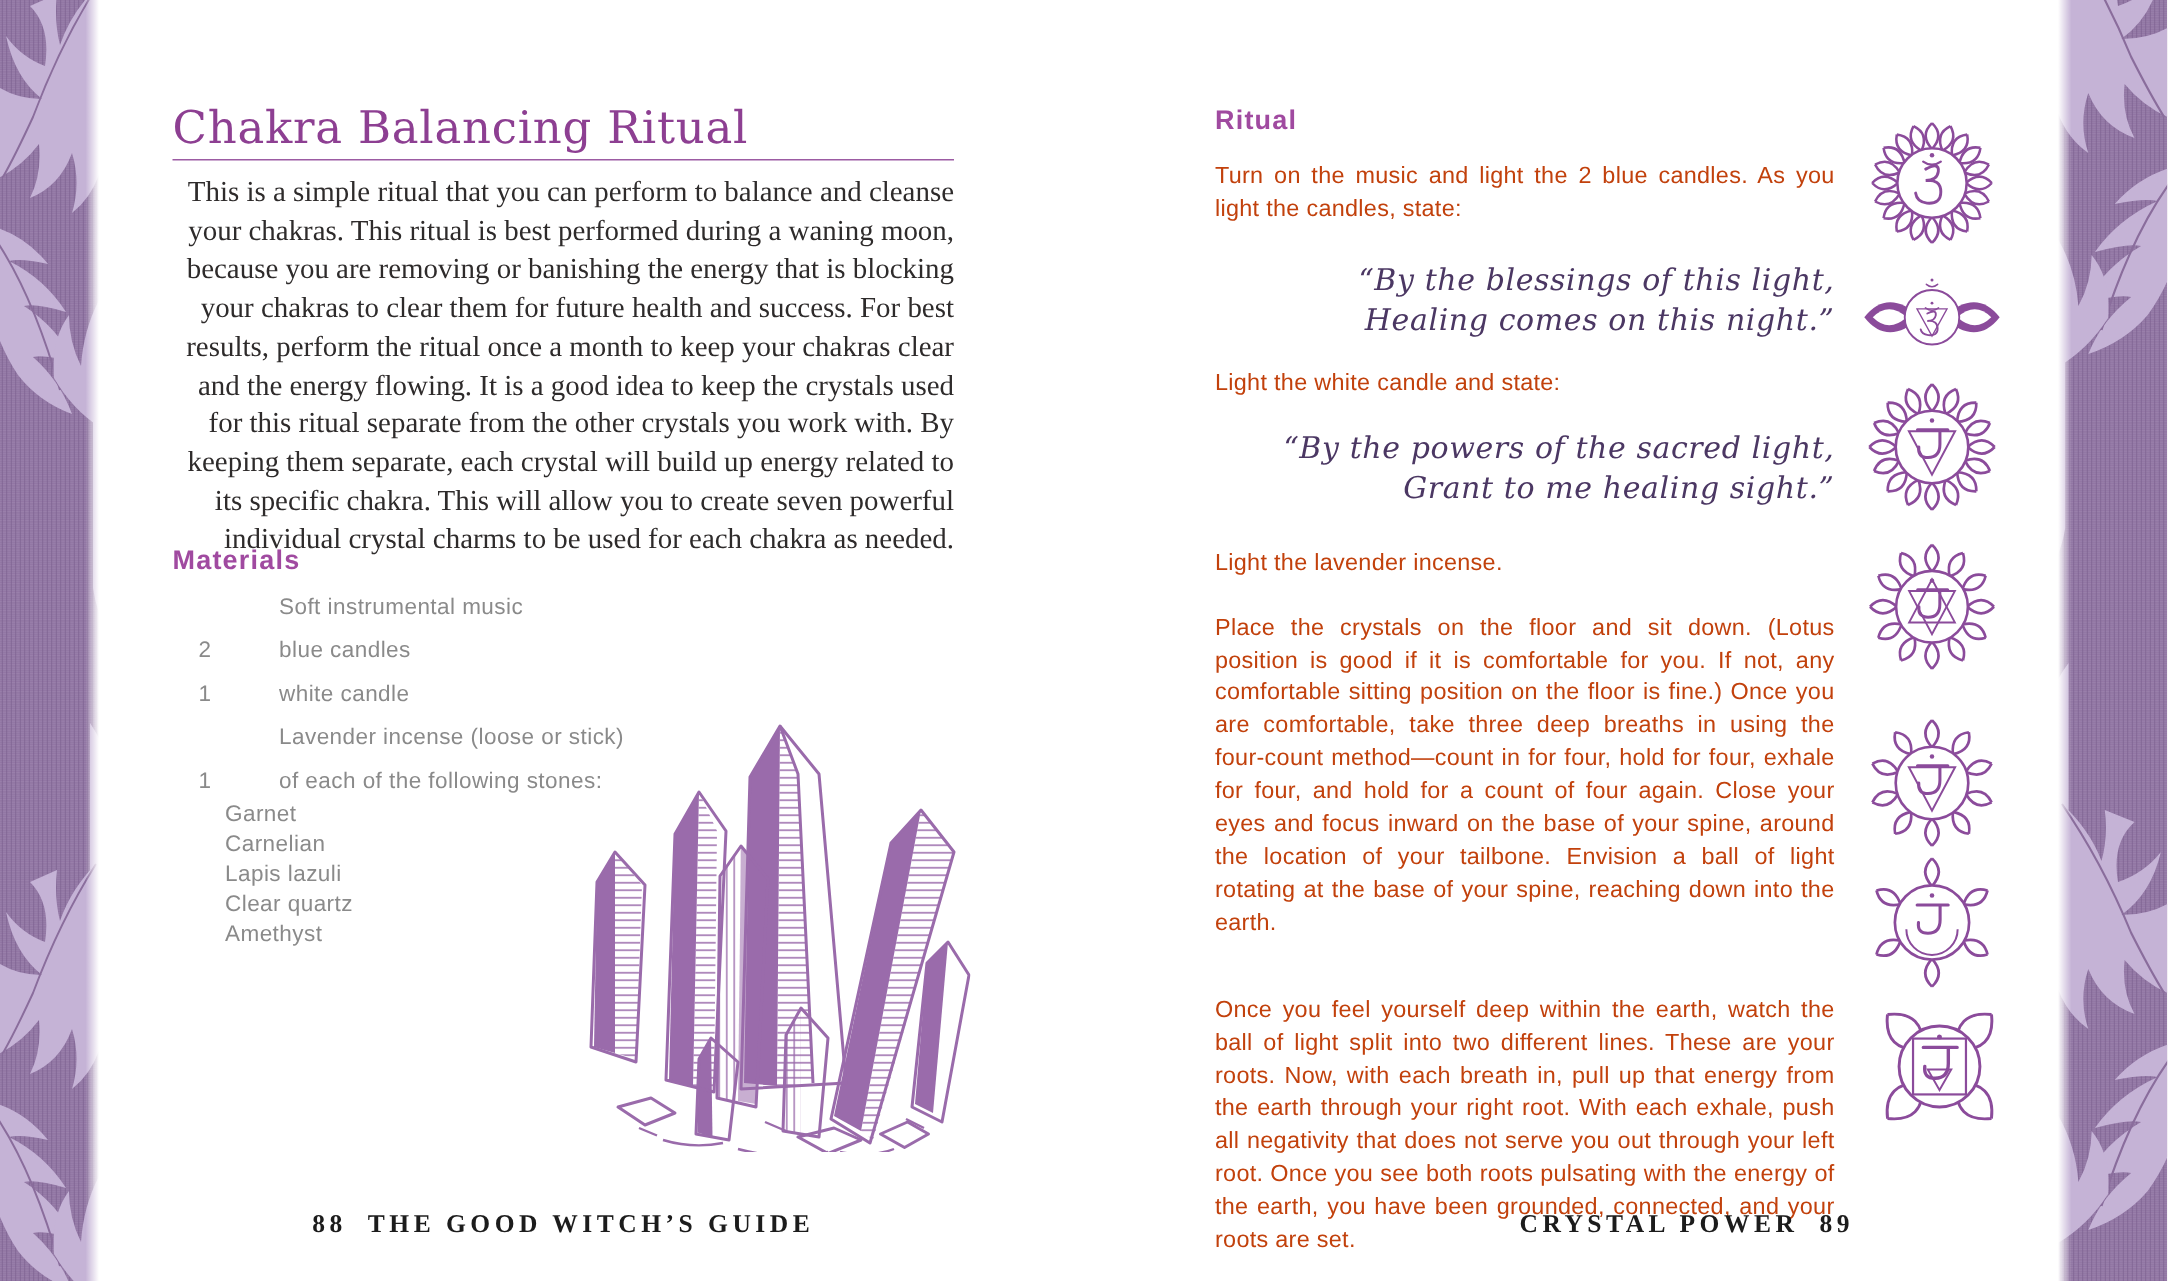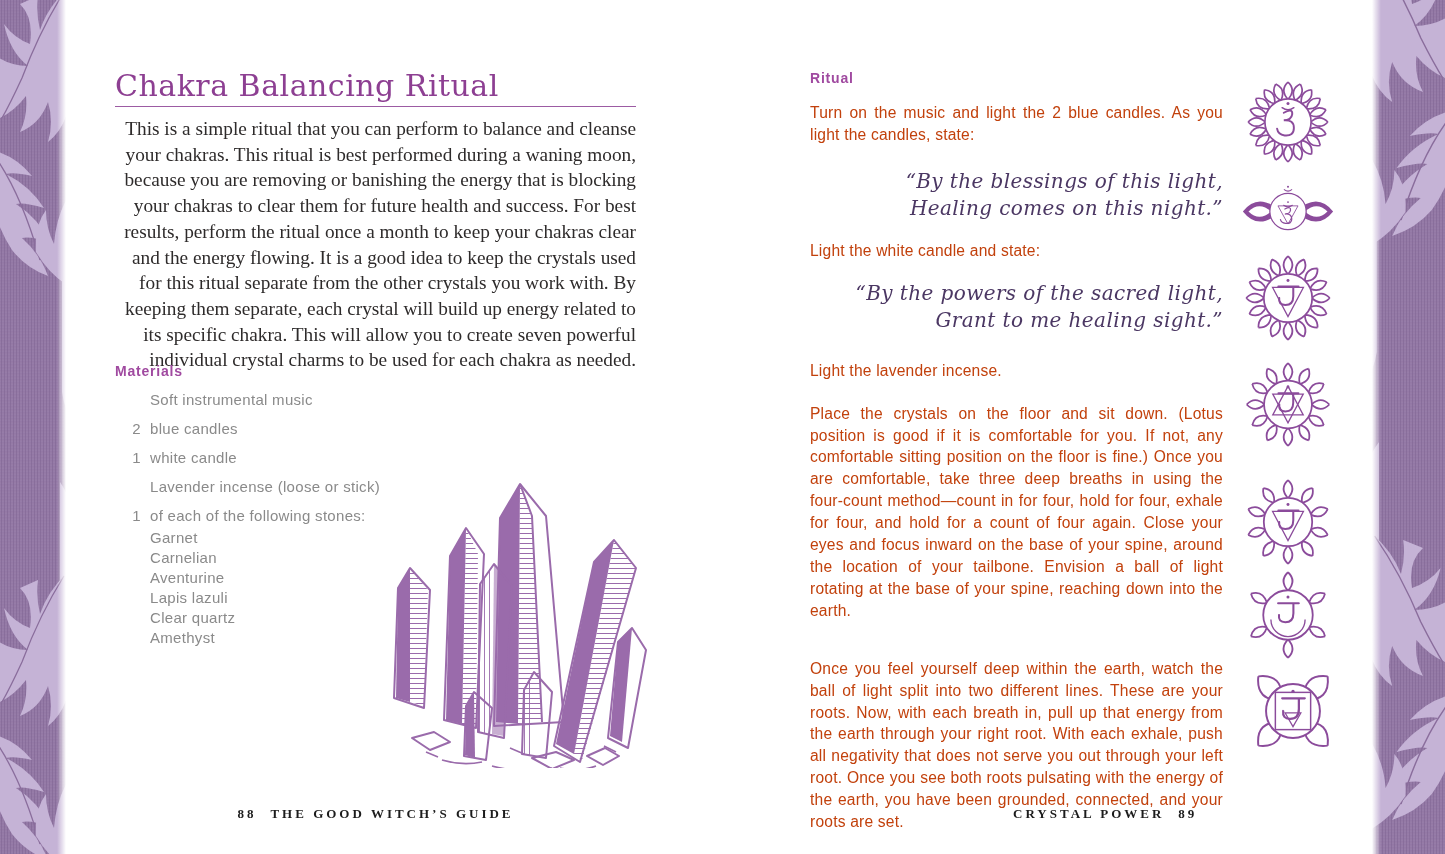--- a/index.html
+++ b/index.html
@@ -13,39 +13,39 @@
       background:linear-gradient(to right,rgba(255,255,255,0),#ffffff);}
   .border-right::after{content:"";position:absolute;top:0;left:0;width:9px;height:100%;
       background:linear-gradient(to left,rgba(255,255,255,0),#ffffff);}
   
   .page-left{position:absolute;left:115px;top:70px;width:521px;}
   .title{font-family:"DejaVu Serif",serif;font-weight:400;font-size:30px;line-height:32px;
       color:#8d3f92;margin:0;letter-spacing:0.5px;}
   .title-rule{border:none;border-top:1.5px solid #9c5ba3;margin:4px 0 0 0;}
   .intro{font-family:"Liberation Serif",serif;font-size:19.3px;line-height:25.7px;color:#2e2b2b;
       margin:9px 0 0 0;text-align:right;}
-  .sec-h{font-size:14px;font-weight:bold;color:#a04aa0;letter-spacing:0.8px;margin:0;}
+  .sec-h{font-size:18px;font-weight:bold;color:#a04aa0;letter-spacing:0.8px;margin:0;}
   .materials{position:absolute;left:115px;top:363px;width:330px;}
-  .mat-row{display:flex;margin-top:13px;font-size:15px;color:#8a8a8a;letter-spacing:0.3px;line-height:16px;}
+  .mat-row{display:flex;margin-top:13px;font-size:15px;color:#8a8a8a;letter-spacing:0.3px;line-height:16px;gap:36px;}
   .mat-qty{width:26px;text-align:right;padding-right:9px;flex:none;color:#8a8a8a;}
   .stones{margin:4px 0 0 35px;}
   .stone{font-size:15px;color:#8a8a8a;letter-spacing:0.3px;line-height:20px;}
   .crystal{position:absolute;left:382px;top:476px;width:265px;height:292px;}
   
   .page-right{position:absolute;left:810px;top:70px;width:413px;}
   .p-sans{font-size:15.6px;line-height:21.9px;color:#c2410c;letter-spacing:0.2px;margin:0;}
   .j{text-align:justify;}
   .quote{font-family:"DejaVu Serif",serif;font-style:italic;font-size:20px;line-height:27px;
       color:#4b3763;text-align:right;letter-spacing:0.4px;}
   .mt16{margin-top:16px;} .mt18{margin-top:18px;} .mt20{margin-top:36px;}
   .mt21{margin-top:21px;} .mt22{margin-top:22px;} .mt26{margin-top:26px;}
   
   .chakra-s{position:absolute;}
   
-  .footer{position:absolute;top:806px;font-family:"Liberation Serif",serif;font-size:13px;
+  .footer{position:absolute;top:806px;font-family:"Liberation Serif",serif;font-size:17px;
       font-weight:600;color:#1c1c1c;letter-spacing:3px;white-space:nowrap;}
   .footer-left{left:115px;width:521px;text-align:center;}
   .footer-right{left:1013px;}
   .footer .gap{display:inline-block;width:14px;}
 </style>
 </head>
 <body>
 
 <div class="canvas">
 
@@ -111,21 +111,20 @@
           <span>Lavender incense (loose or stick)</span>
         </div>
         <div class="mat-row">
           <span class="mat-qty">1</span>
           <span>of each of the following stones:</span>
         </div>
       </div>
     <div class="stones" id="stones-list">
         <div class="stone">Garnet</div>
         <div class="stone">Carnelian</div>
-        <div class="stone">Aventurine</div>
         <div class="stone">Lapis lazuli</div>
         <div class="stone">Clear quartz</div>
         <div class="stone">Amethyst</div>
       </div>
   </section>
 
   <div class="crystal">
     <svg width="265" height="292" viewBox="0 0 265 292">
       <defs>
         <pattern id="hx" width="5" height="5" patternUnits="userSpaceOnUse">

